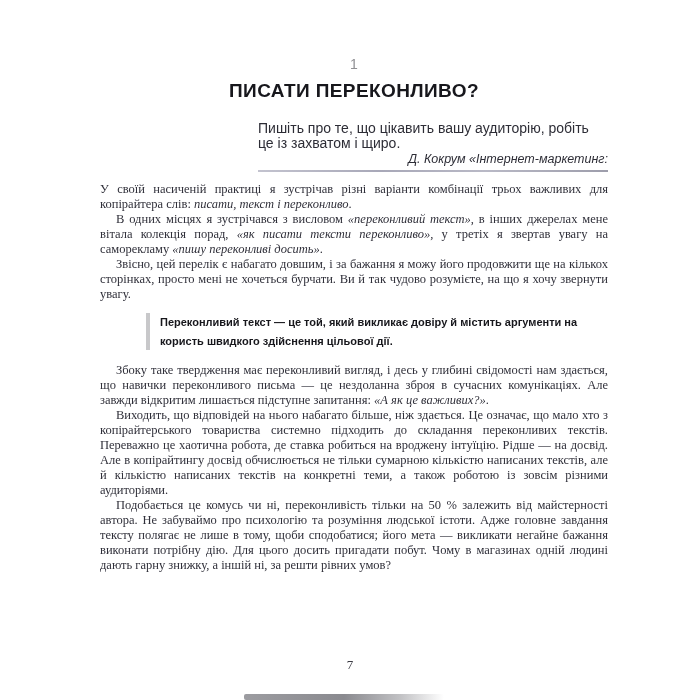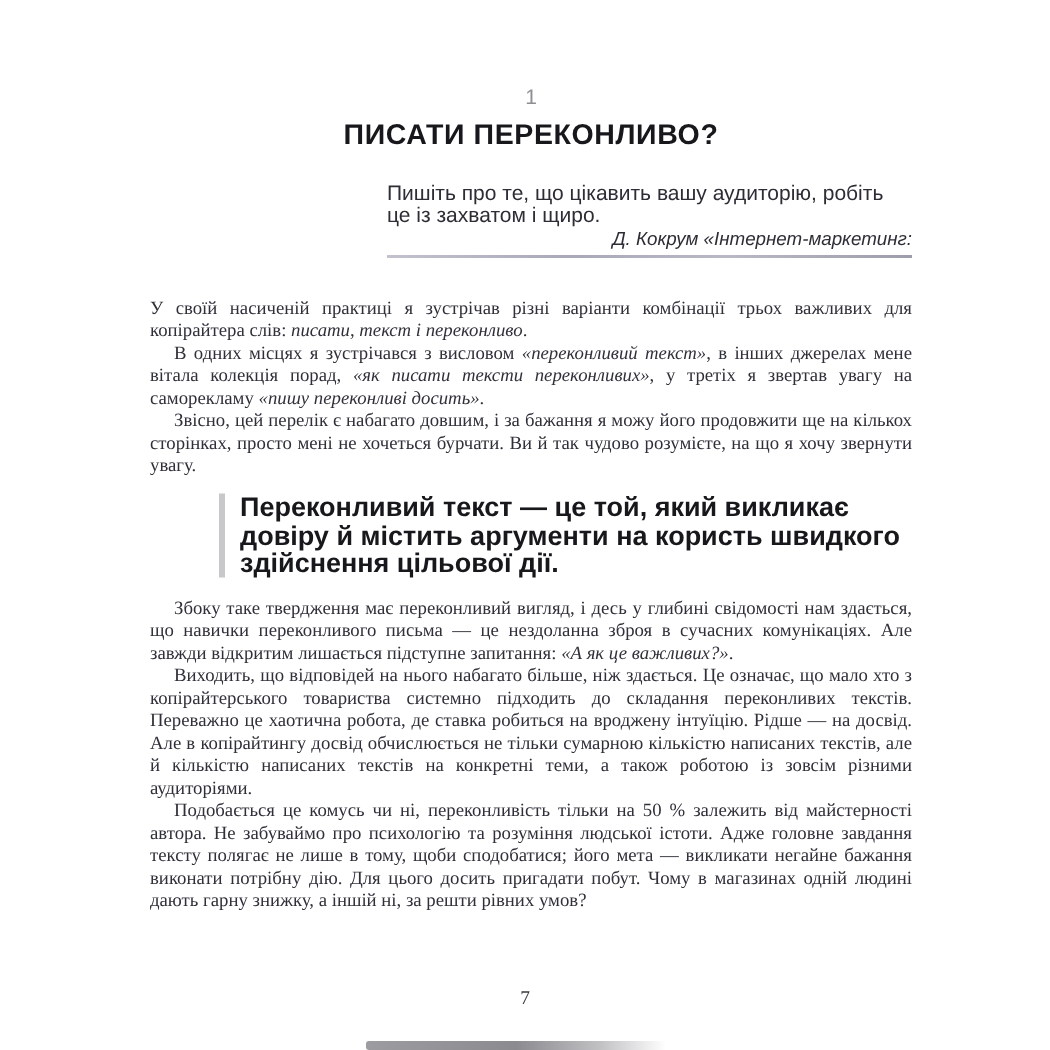--- a/index.html
+++ b/index.html
@@ -15,26 +15,26 @@
   .title{margin:8px 0 0;text-align:center;font-family:"Liberation Sans",sans-serif;
          font-weight:bold;font-size:19px;line-height:21px;letter-spacing:.4px;color:var(--heading);}
   .title span{display:block;}
   .epigraph{margin:20px 0 0 158px;width:350px;font-family:"Liberation Sans",sans-serif;
             font-size:14px;line-height:15px;color:var(--epigraph);}
   .attribution{margin:1px 16px 0 158px;width:350px;text-align:right;font-style:italic;
                font-family:"Liberation Sans",sans-serif;font-size:12.5px;line-height:14px;color:var(--epigraph);}
   .attribution span{display:block;}
   .divider{margin:4px 0 0 158px;width:350px;height:2px;border:none;
            background:linear-gradient(90deg,#c3c3cf,#a8a8b8 35%,#b9b9c6 65%,#9d9dab);}
-  .bodytext{margin-top:26px;font-size:12.5px;line-height:15px;text-align:justify;color:var(--text);}
+  .bodytext{margin-top:10px;font-size:12.5px;line-height:15px;text-align:justify;color:var(--text);}
   .bodytext p{margin:0;text-indent:16px;}
   .bodytext p.first{text-indent:0;}
   .it{font-style:italic;}
   .pullquote{margin:11px 0 13px 46px;border-left:4px solid var(--callout_bar);padding-left:10px;
-             font-family:"Liberation Sans",sans-serif;font-weight:bold;font-size:18px;
+             font-family:"Liberation Sans",sans-serif;font-weight:bold;font-size:11px;
              line-height:18.5px;color:var(--heading);text-align:left;text-indent:0;}
   .pagenum{position:absolute;left:0;top:657px;width:100%;text-align:center;
            font-size:13px;line-height:15px;color:#3a3a42;}
   .artifact{position:absolute;left:244px;top:694px;width:200px;height:6px;border-radius:2px;
             background:linear-gradient(90deg,rgba(118,118,124,.72),rgba(118,118,124,.85) 50%,
                        rgba(118,118,124,.45) 78%,rgba(118,118,124,0));}
 </style>
 </head>
 <body>
 
@@ -50,21 +50,21 @@
     <div class="epigraph">Пишіть про те, що цікавить вашу аудиторію, робіть це із захватом і щиро.</div>
 
     <div class="attribution">
       <span>Д. Кокрум «Інтернет-маркетинг:</span>
     </div>
 
     <div class="divider"></div>
 
     <div class="bodytext">
       <p class="first"><span>У своїй насиченій практиці я зустрічав різні варіанти комбінації трьох важливих для копірайтера слів: </span><span class="it">писати, текст і переконливо</span><span>.</span></p>
-      <p><span>В одних місцях я зустрічався з висловом </span><span class="it">«переконливий текст»</span><span>, в інших джерелах мене вітала колекція порад, </span><span class="it">«як писати тексти переконливих»</span><span>, у третіх я звертав увагу на саморекламу </span><span class="it">«пишу переконливі досить»</span><span>.</span></p>
+      <p><span>В одних місцях я зустрічався з висловом </span><span class="it">«переконливий текст»</span><span>, в інших джерелах мене вітала колекція порад, </span><span class="it">«як писати тексти переконливо»</span><span>, у третіх я звертав увагу на саморекламу </span><span class="it">«пишу переконливі досить»</span><span>.</span></p>
       <p><span>Звісно, цей перелік є набагато довшим, і за бажання я можу його продовжити ще на кількох сторінках, просто мені не хочеться бурчати. Ви й так чудово розумієте, на що я хочу звернути увагу.</span></p>
 
       <div class="pullquote">Переконливий текст — це той, який викликає довіру й містить аргументи на користь швидкого здійснення цільової дії.</div>
 
       <p><span>Збоку таке твердження має переконливий вигляд, і десь у глибині свідомості нам здається, що навички переконливого письма — це нездоланна зброя в сучасних комунікаціях. Але завжди відкритим лишається підступне запитання: </span><span class="it">«А як це важливих?»</span><span>.</span></p>
       <p><span>Виходить, що відповідей на нього набагато більше, ніж здається. Це означає, що мало хто з копірайтерського товариства системно підходить до складання переконливих текстів. Переважно це хаотична робота, де ставка робиться на вроджену інтуїцію. Рідше — на досвід. Але в копірайтингу досвід обчислюється не тільки сумарною кількістю написаних текстів, але й кількістю написаних текстів на конкретні теми, а також роботою із зовсім різними аудиторіями.</span></p>
       <p><span>Подобається це комусь чи ні, переконливість тільки на 50 % залежить від майстерності автора. Не забуваймо про психологію та розуміння людської істоти. Адже головне завдання тексту полягає не лише в тому, щоби сподобатися; його мета — викликати негайне бажання виконати потрібну дію. Для цього досить пригадати побут. Чому в магазинах одній людині дають гарну знижку, а іншій ні, за решти рівних умов?</span></p>
     </div>
   </div>
 

